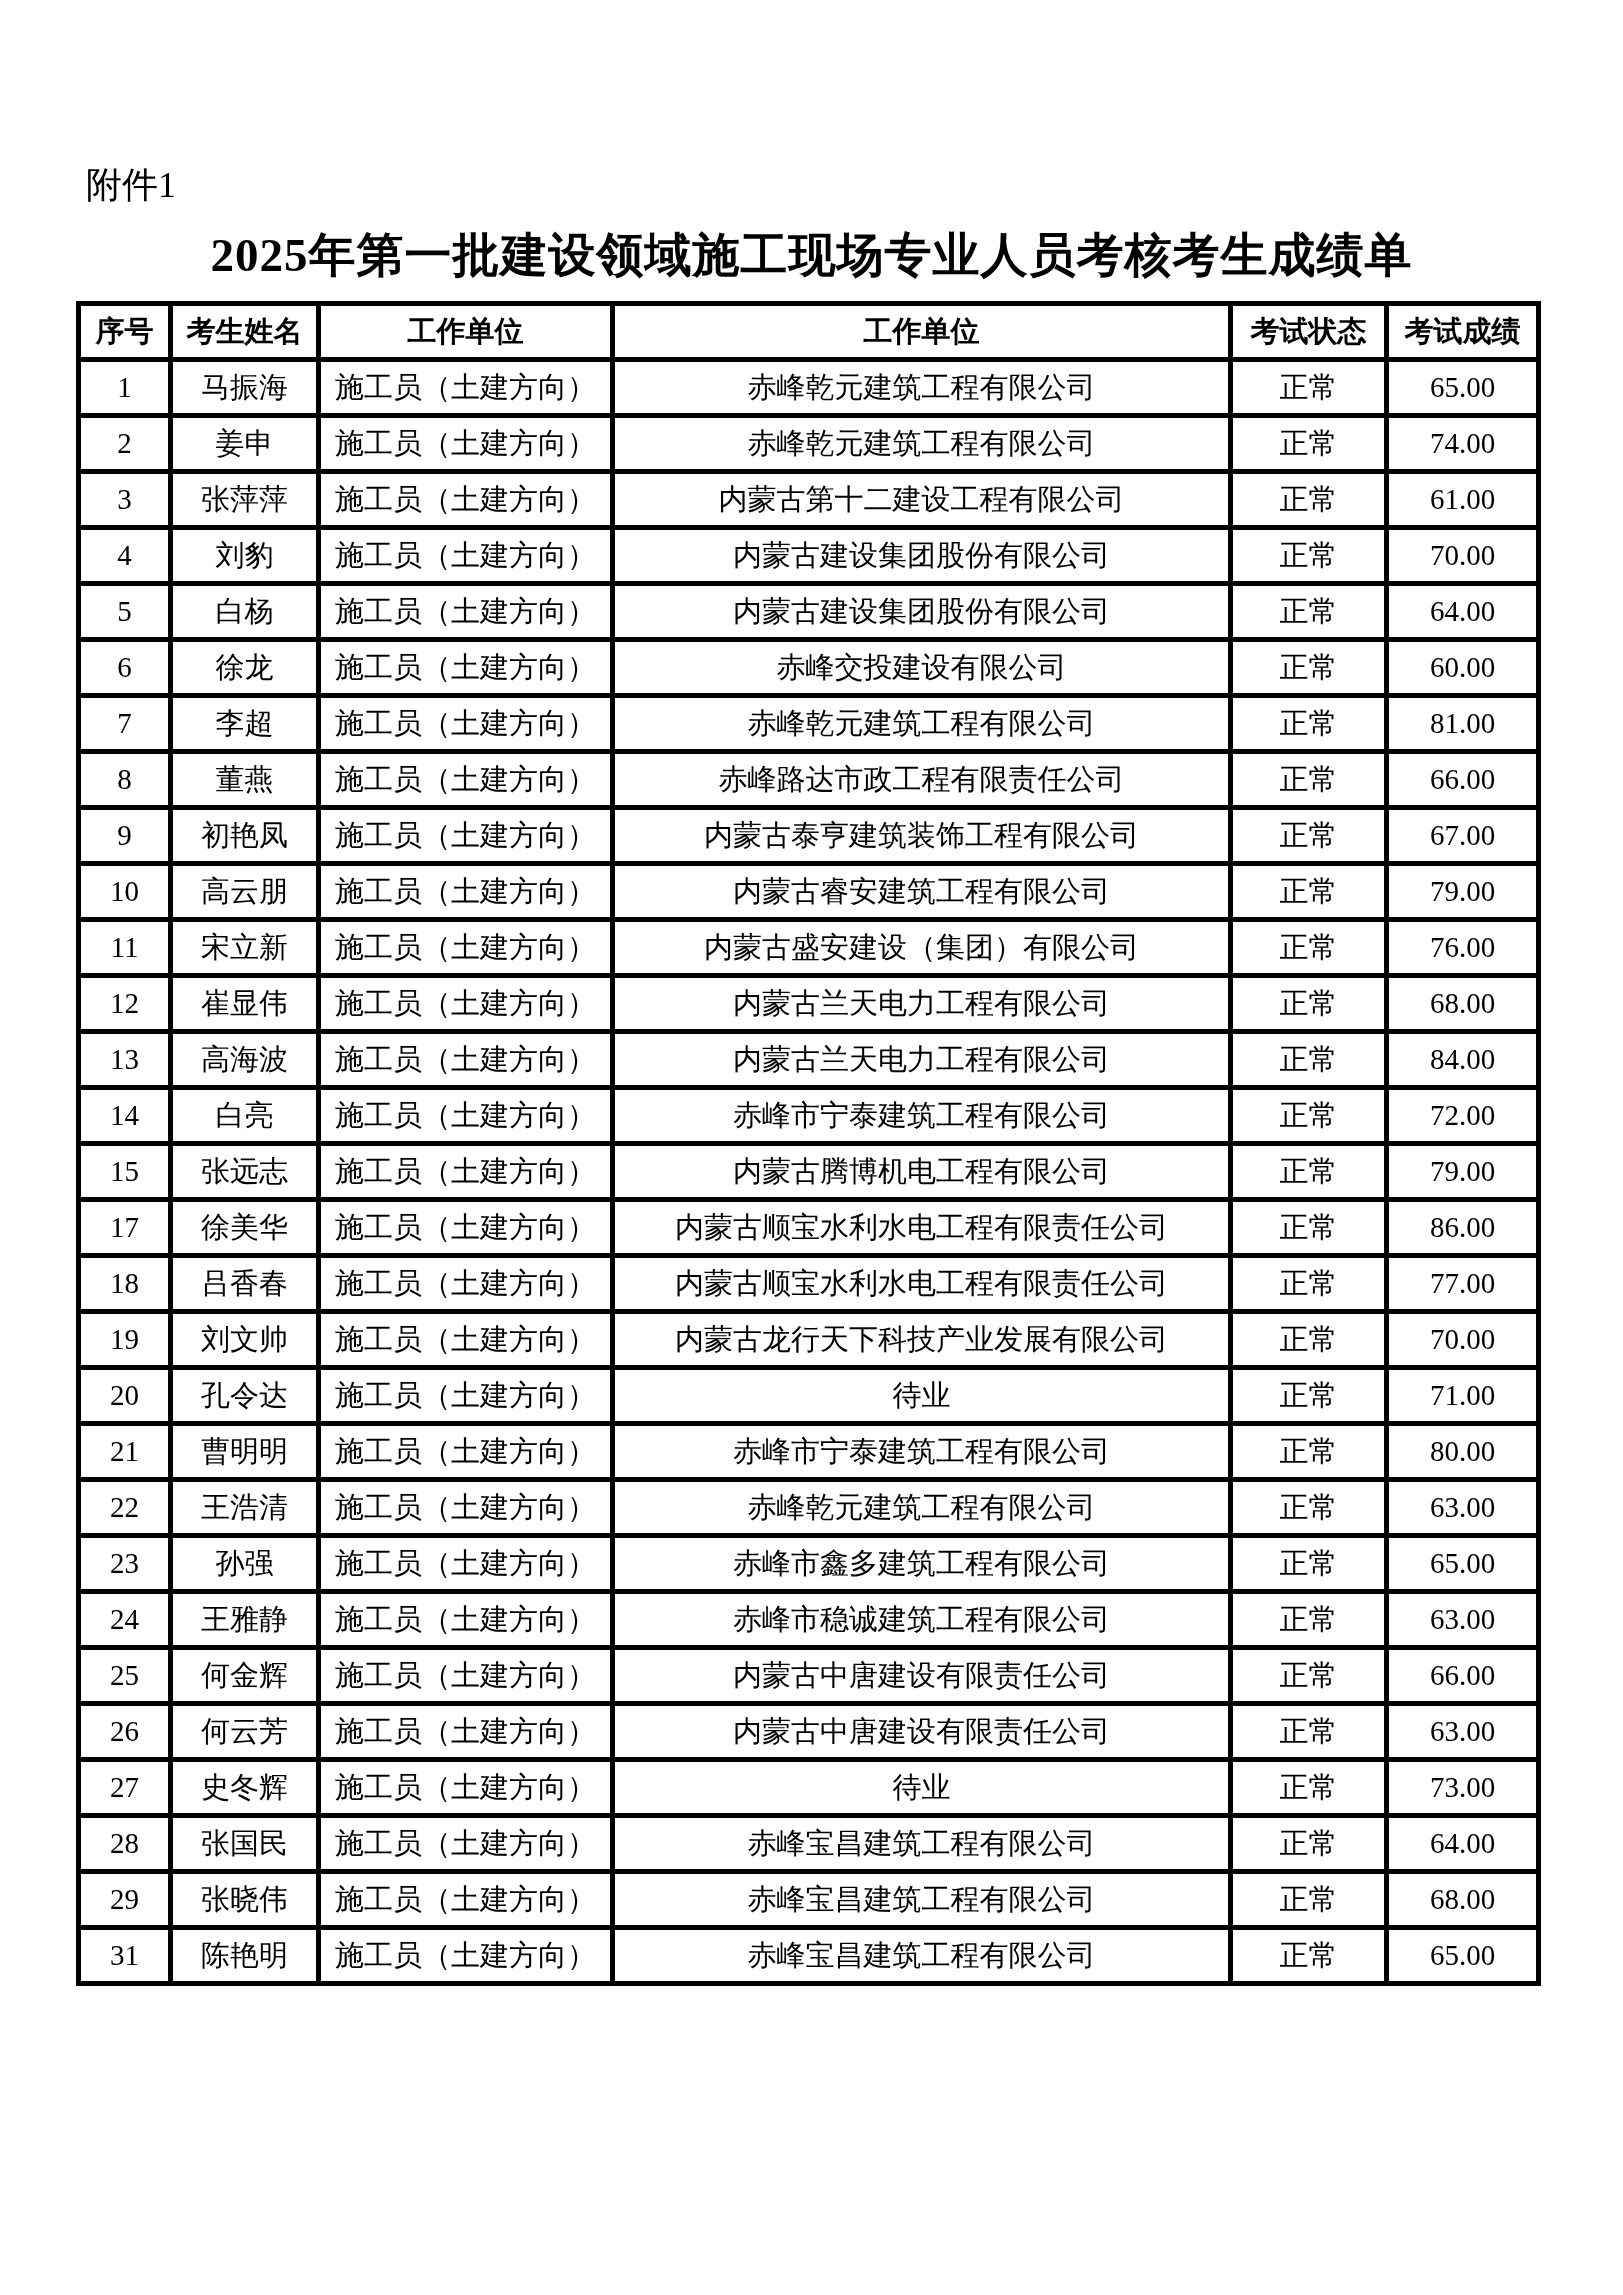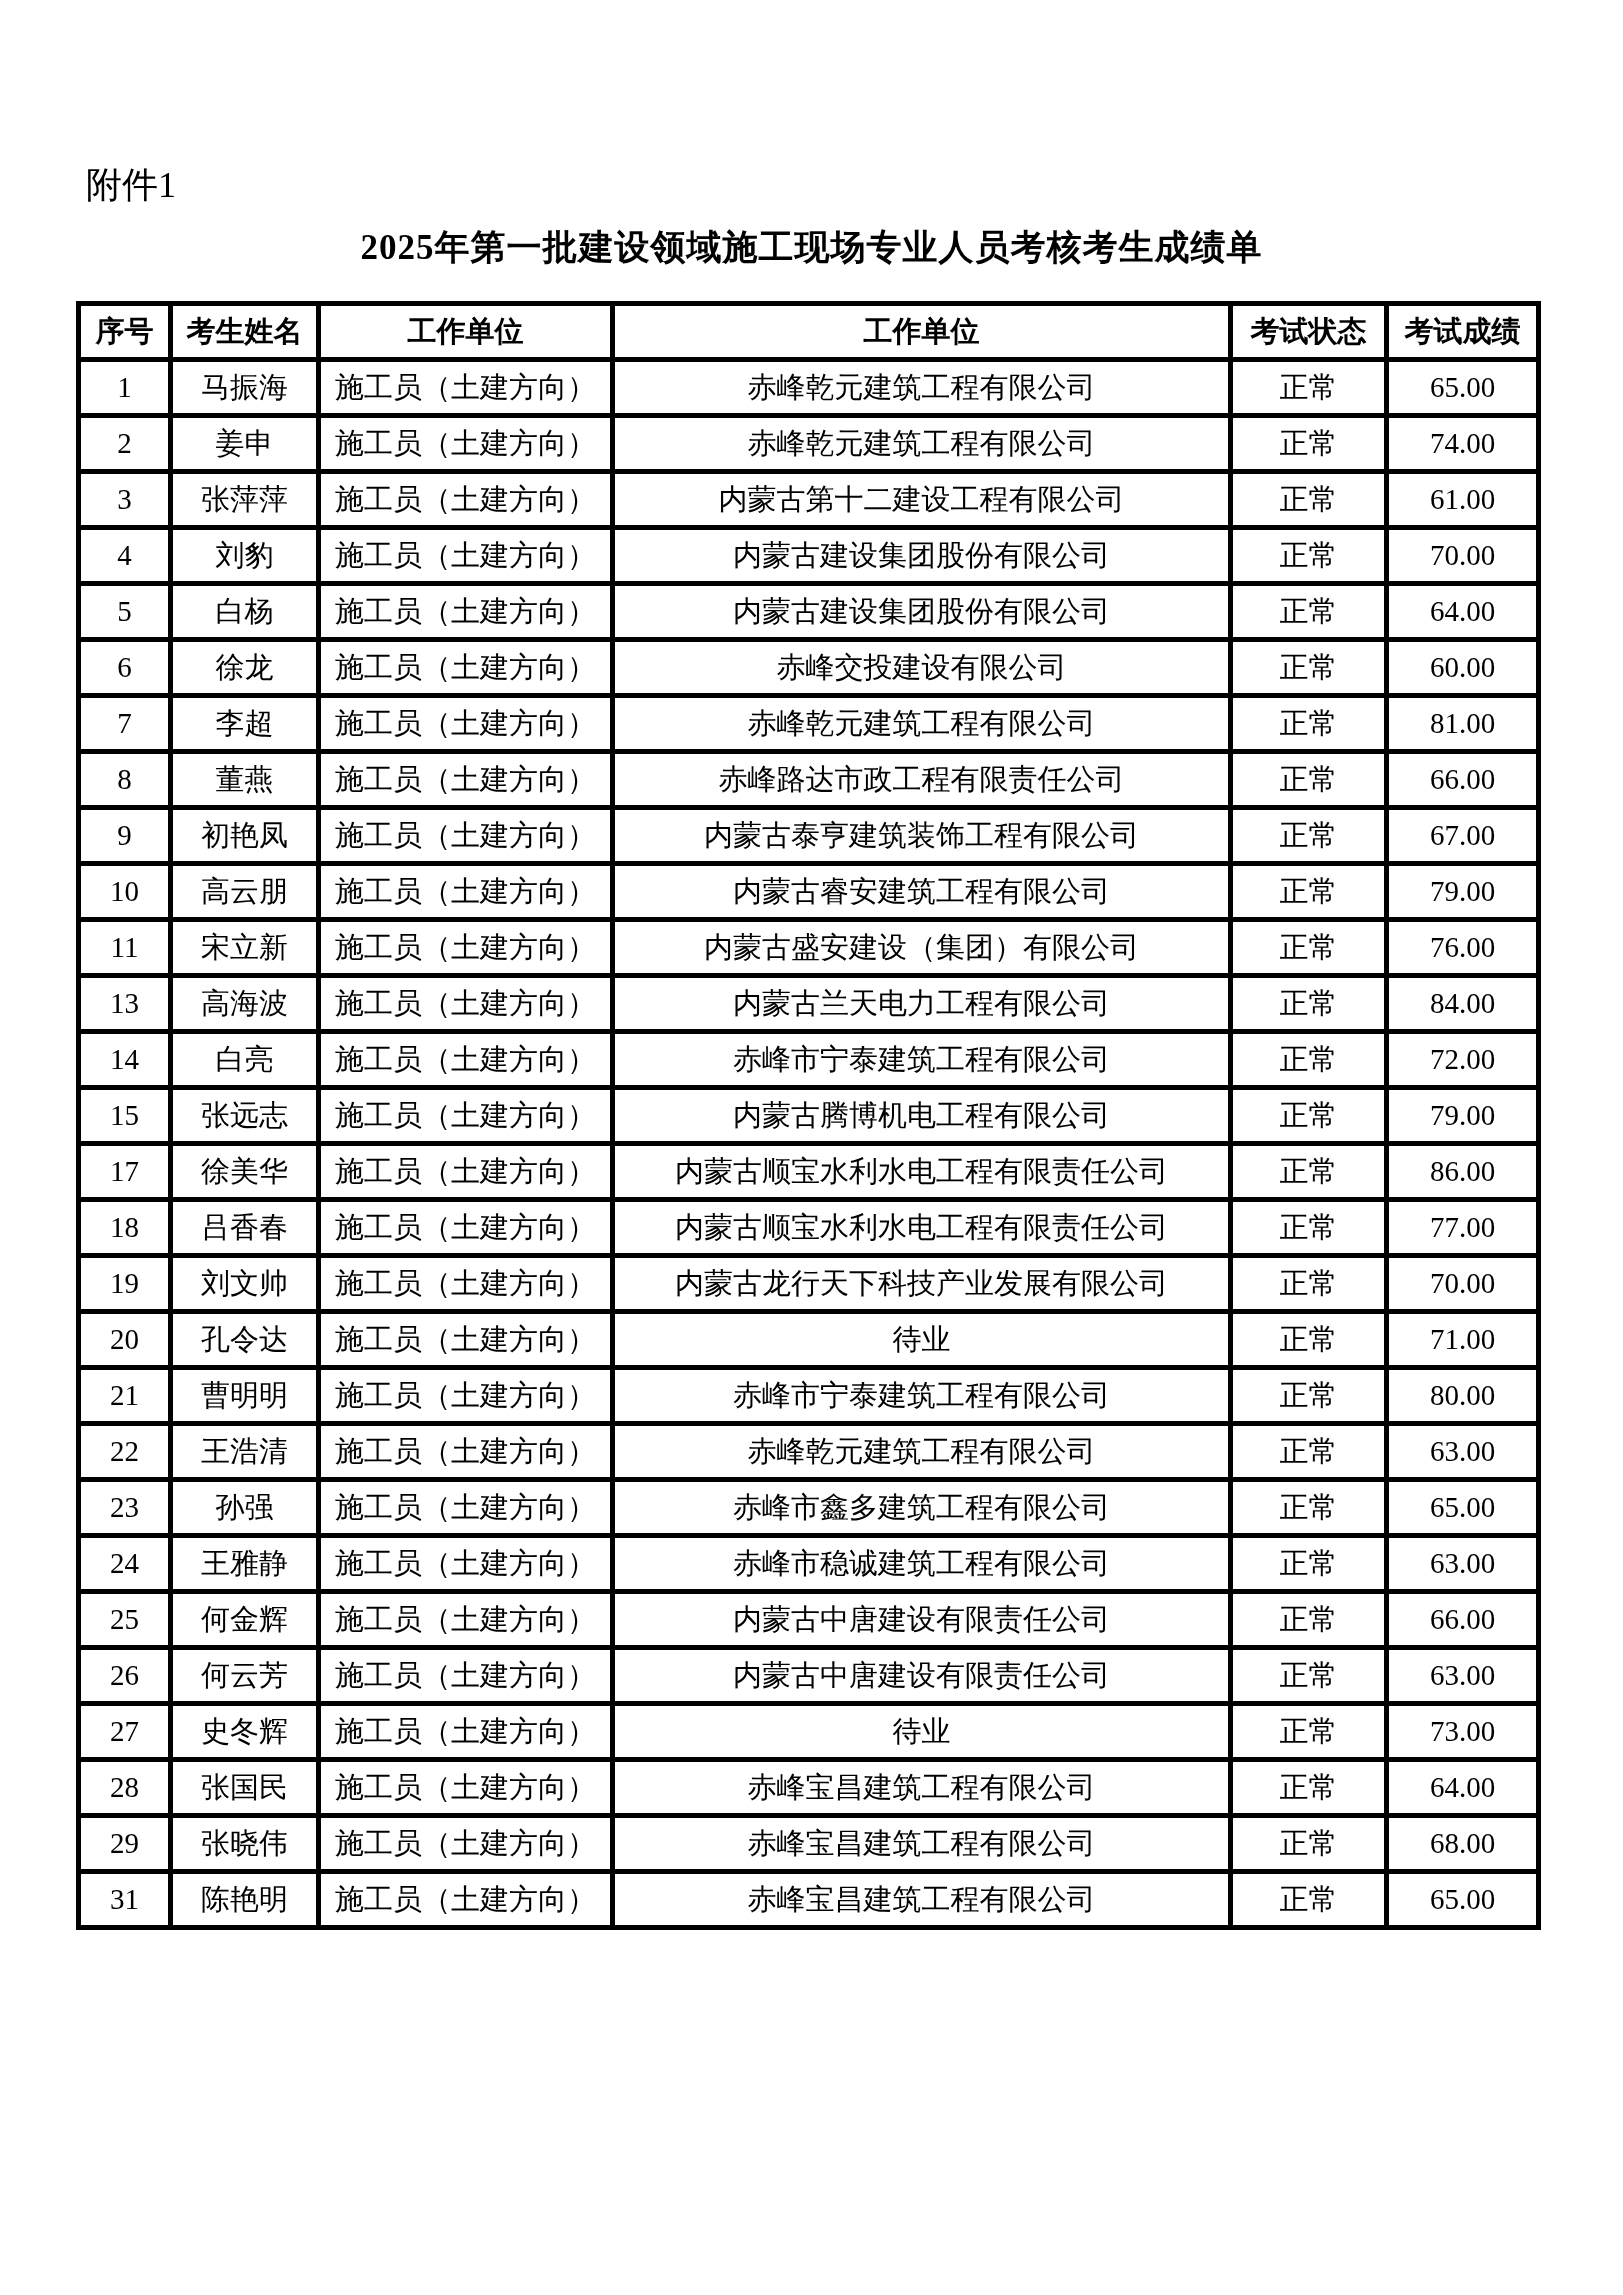--- a/index.html
+++ b/index.html
@@ -21,21 +21,21 @@
     font-size: 36px;
     line-height: 1.2;
     white-space: nowrap;
   }
   .page-title {
     position: absolute;
     left: 0;
     top: 224px;
     width: 100%;
     text-align: center;
-    font-size: 35px;
+    font-size: 47px;
     font-weight: bold;
     letter-spacing: 1px;
     white-space: nowrap;
   }
   table.results {
     position: absolute;
     left: 76px;
     top: 301px;
     width: 1459px;
     border-collapse: collapse;
@@ -168,20 +168,28 @@
       </tr>
       <tr>
         <td>11</td>
         <td>宋立新</td>
         <td>施工员（土建方向）</td>
         <td>内蒙古盛安建设（集团）有限公司</td>
         <td>正常</td>
         <td>76.00</td>
       </tr>
       <tr>
+        <td>12</td>
+        <td>崔显伟</td>
+        <td>施工员（土建方向）</td>
+        <td>内蒙古兰天电力工程有限公司</td>
+        <td>正常</td>
+        <td>68.00</td>
+      </tr>
+      <tr>
         <td>13</td>
         <td>高海波</td>
         <td>施工员（土建方向）</td>
         <td>内蒙古兰天电力工程有限公司</td>
         <td>正常</td>
         <td>84.00</td>
       </tr>
       <tr>
         <td>14</td>
         <td>白亮</td>

